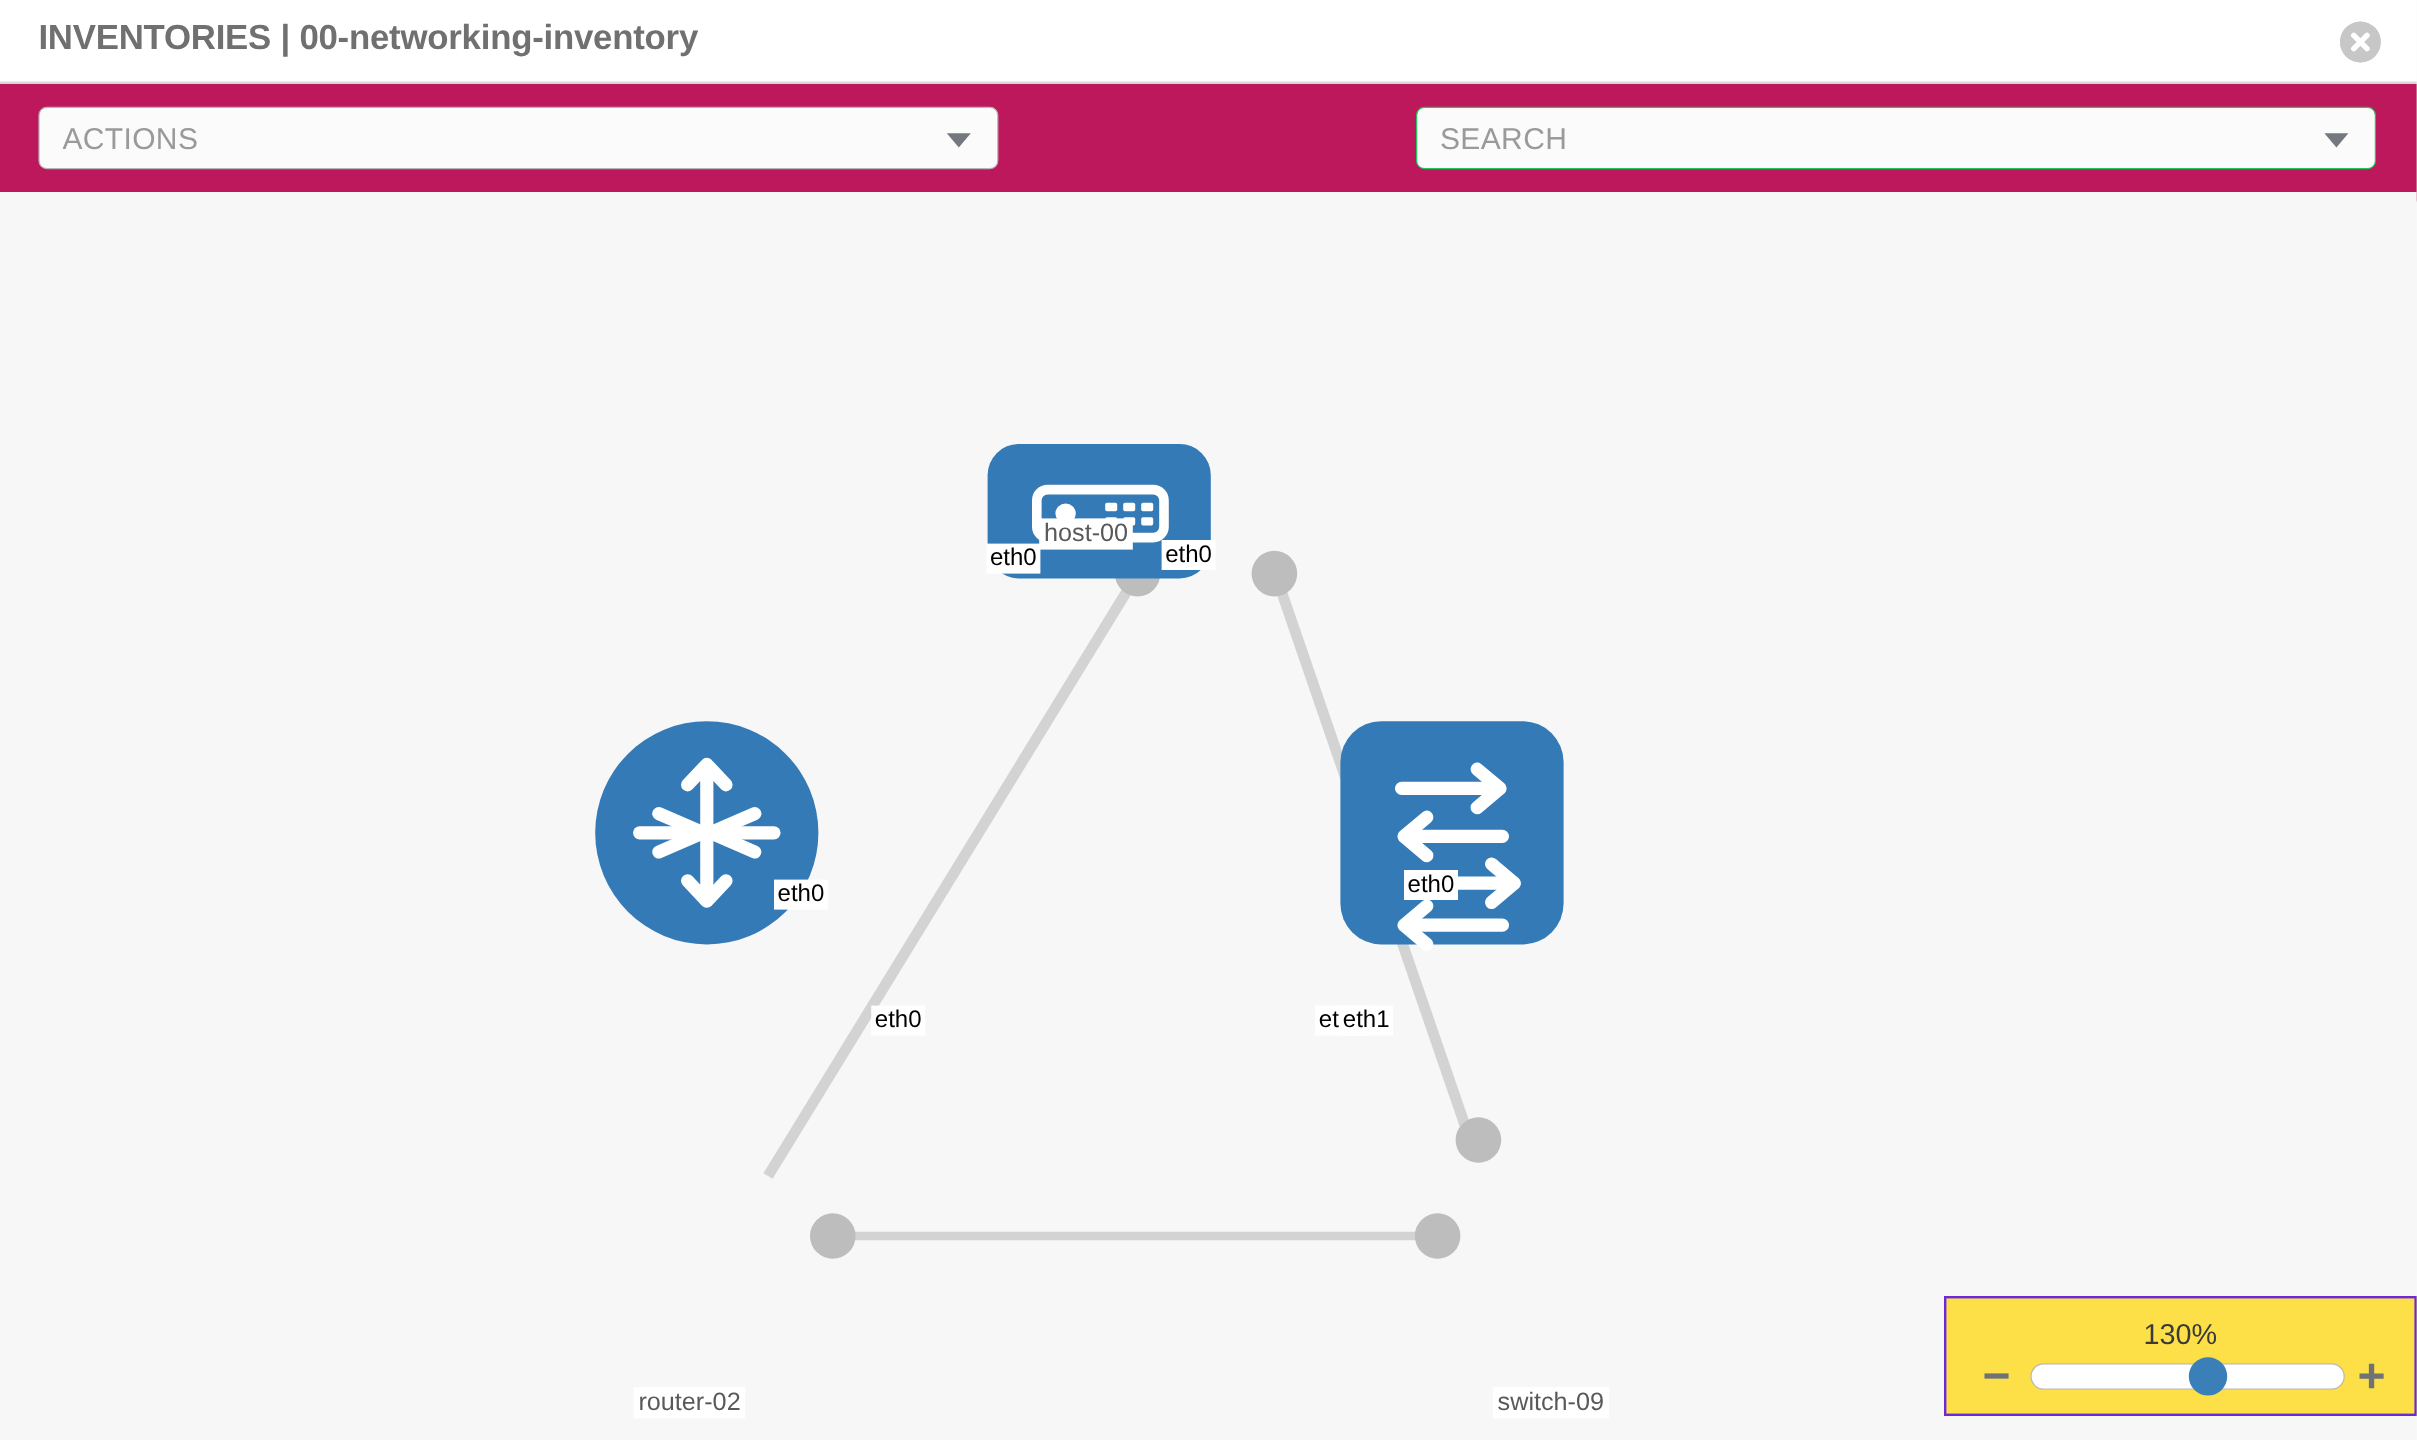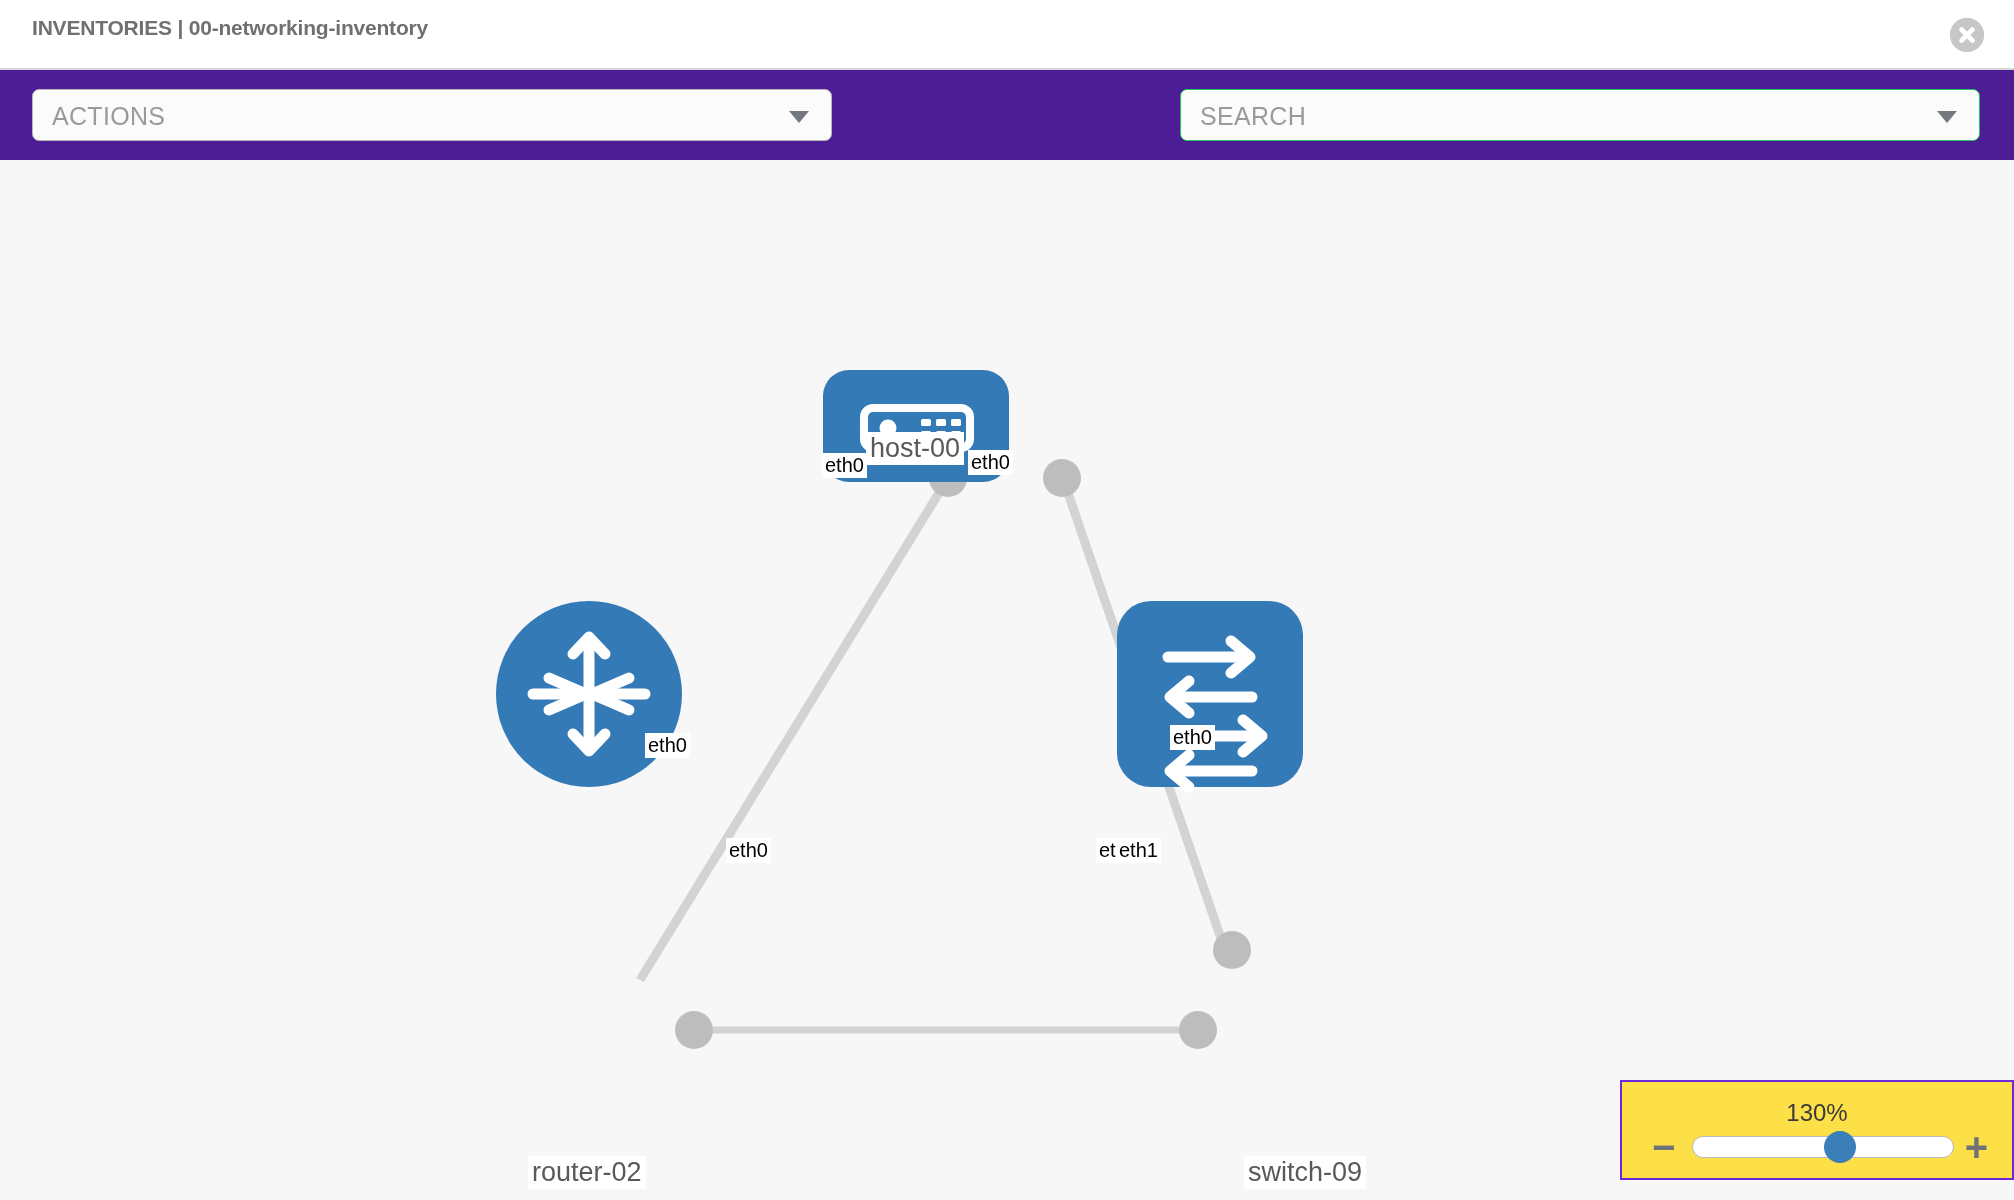--- a/index.html
+++ b/index.html
@@ -26,21 +26,21 @@
     width: 2014px;
     height: 70px;
     background: #ffffff;
     border-bottom: 2px solid #d7d7d7;
     box-sizing: border-box;
   }
   .header-title {
     position: absolute;
     left: 32px;
     top: 16px;
-    font-size: 21px;
+    font-size: 29px;
     font-weight: bold;
     color: #707070;
     letter-spacing: -0.2px;
     white-space: nowrap;
     font-stretch: condensed;
   }
   .close-btn {
     position: absolute;
     right: 30px;
     top: 18px;
@@ -51,21 +51,21 @@
     cursor: pointer;
   }
   .close-btn svg { display: block; }
 
   
   .toolbar {
     position: absolute;
     left: 0; top: 70px;
     width: 2014px;
     height: 98px;
-    background: #4c1d95;
+    background: #be185d;
     border-bottom: 1px solid #d4d4d4;
     box-sizing: border-box;
   }
   .actions-select {
     position: absolute;
     left: 32px;
     top: 19px;
     width: 800px;
     height: 52px;
     background: #fbfbfb;
@@ -137,21 +137,21 @@
     position: absolute;
     left: 0; top: 0;
     width: 2014px;
     height: 1040px;
   }
 
   .node-label {
     position: absolute;
     background: #ffffff;
     color: #58595b;
-    font-size: 27px;
+    font-size: 21px;
     padding: 1px 4px;
     white-space: nowrap;
     line-height: 1.15;
   }
   .iface-label {
     position: absolute;
     background: #ffffff;
     color: #000000;
     font-size: 20px;
     padding: 1px 3px;

